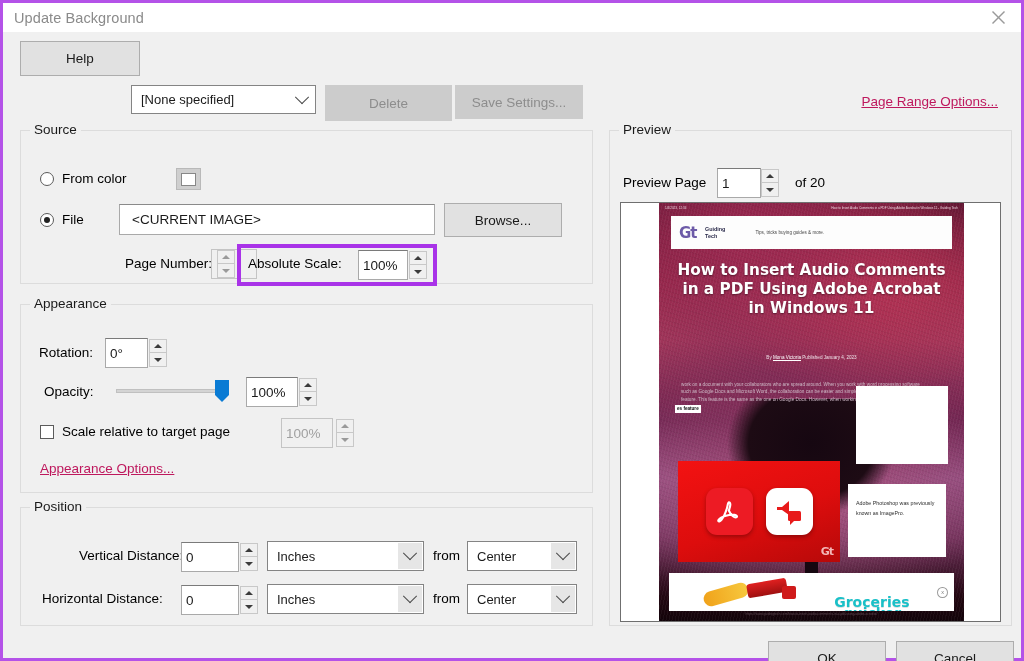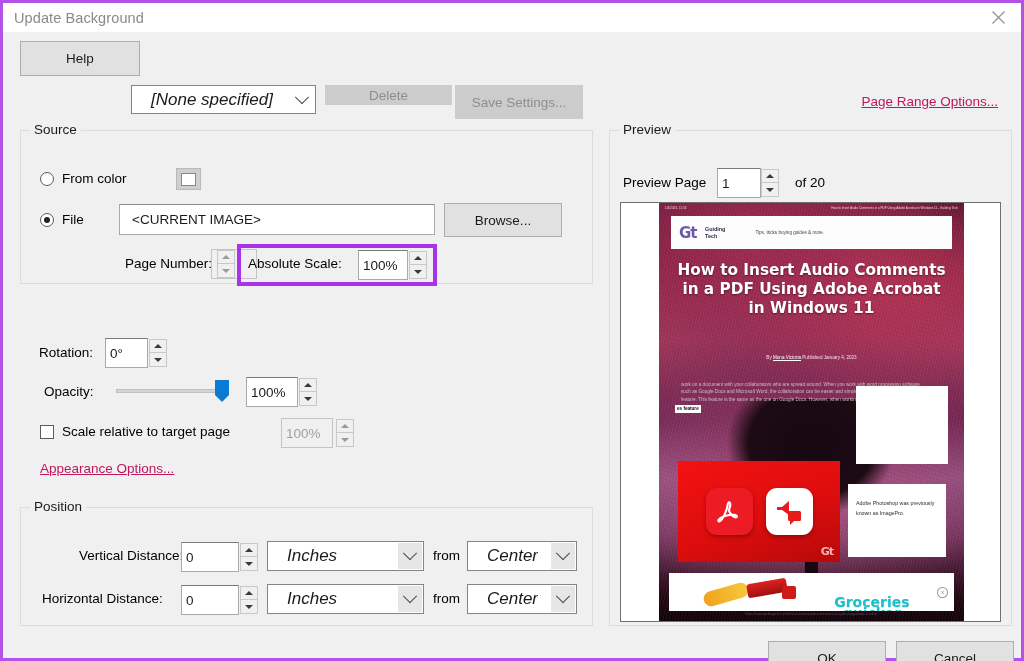--- a/index.html
+++ b/index.html
@@ -68,26 +68,25 @@
   }
   .combo {
     box-sizing: border-box;
     background: #ffffff;
     border: 1px solid #848484;
     display: flex;
     align-items: center;
     position: relative;
   }
   .combo .combo-text {
-    padding-left: 19px;
-    font-size: 17px;
+    padding-left: 9px;
+    font-size: 13px;
     color: #1a1a1a;
     white-space: nowrap;
     overflow: hidden;
-    font-style: italic;
   }
   .combo .combo-arrow {
     position: absolute;
     right: 1px; top: 1px; bottom: 1px;
     width: 24px;
     background: #ffffff;
     display: flex;
     align-items: center;
     justify-content: center;
   }
@@ -120,21 +119,21 @@
   }
   .btn.disabled {
     background: #cccccc;
     border-color: #cccccc;
     color: #8d8d8d;
   }
   #delete-btn {
     position: absolute;
     left: 322px; top: 53px;
     width: 127px;
-    height: 20px;
+    height: 36px;
   }
   #save-settings-btn {
     position: absolute;
     left: 452px; top: 53px;
     width: 128px;
     height: 34px;
   }
 
   .link {
     color: #be185d;
@@ -669,20 +668,23 @@
     <div class="txtbox" id="abs-scale-box">100%</div>
     <div class="spin" id="abs-scale-spin">
       <span class="sb">
           <i class="tri-up"></i>
         </span>
       <span class="sb">
           <i class="tri-down"></i>
         </span>
     </div>
 
+    <div class="group" id="appearance-group">
+      <span class="group-title">Appearance</span>
+    </div>
 
     <span id="rotation-label">Rotation:</span>
     <div class="txtbox" id="rotation-box">0°</div>
     <div class="spin" id="rotation-spin">
       <span class="sb">
           <i class="tri-up"></i>
         </span>
       <span class="sb">
           <i class="tri-down"></i>
         </span>

